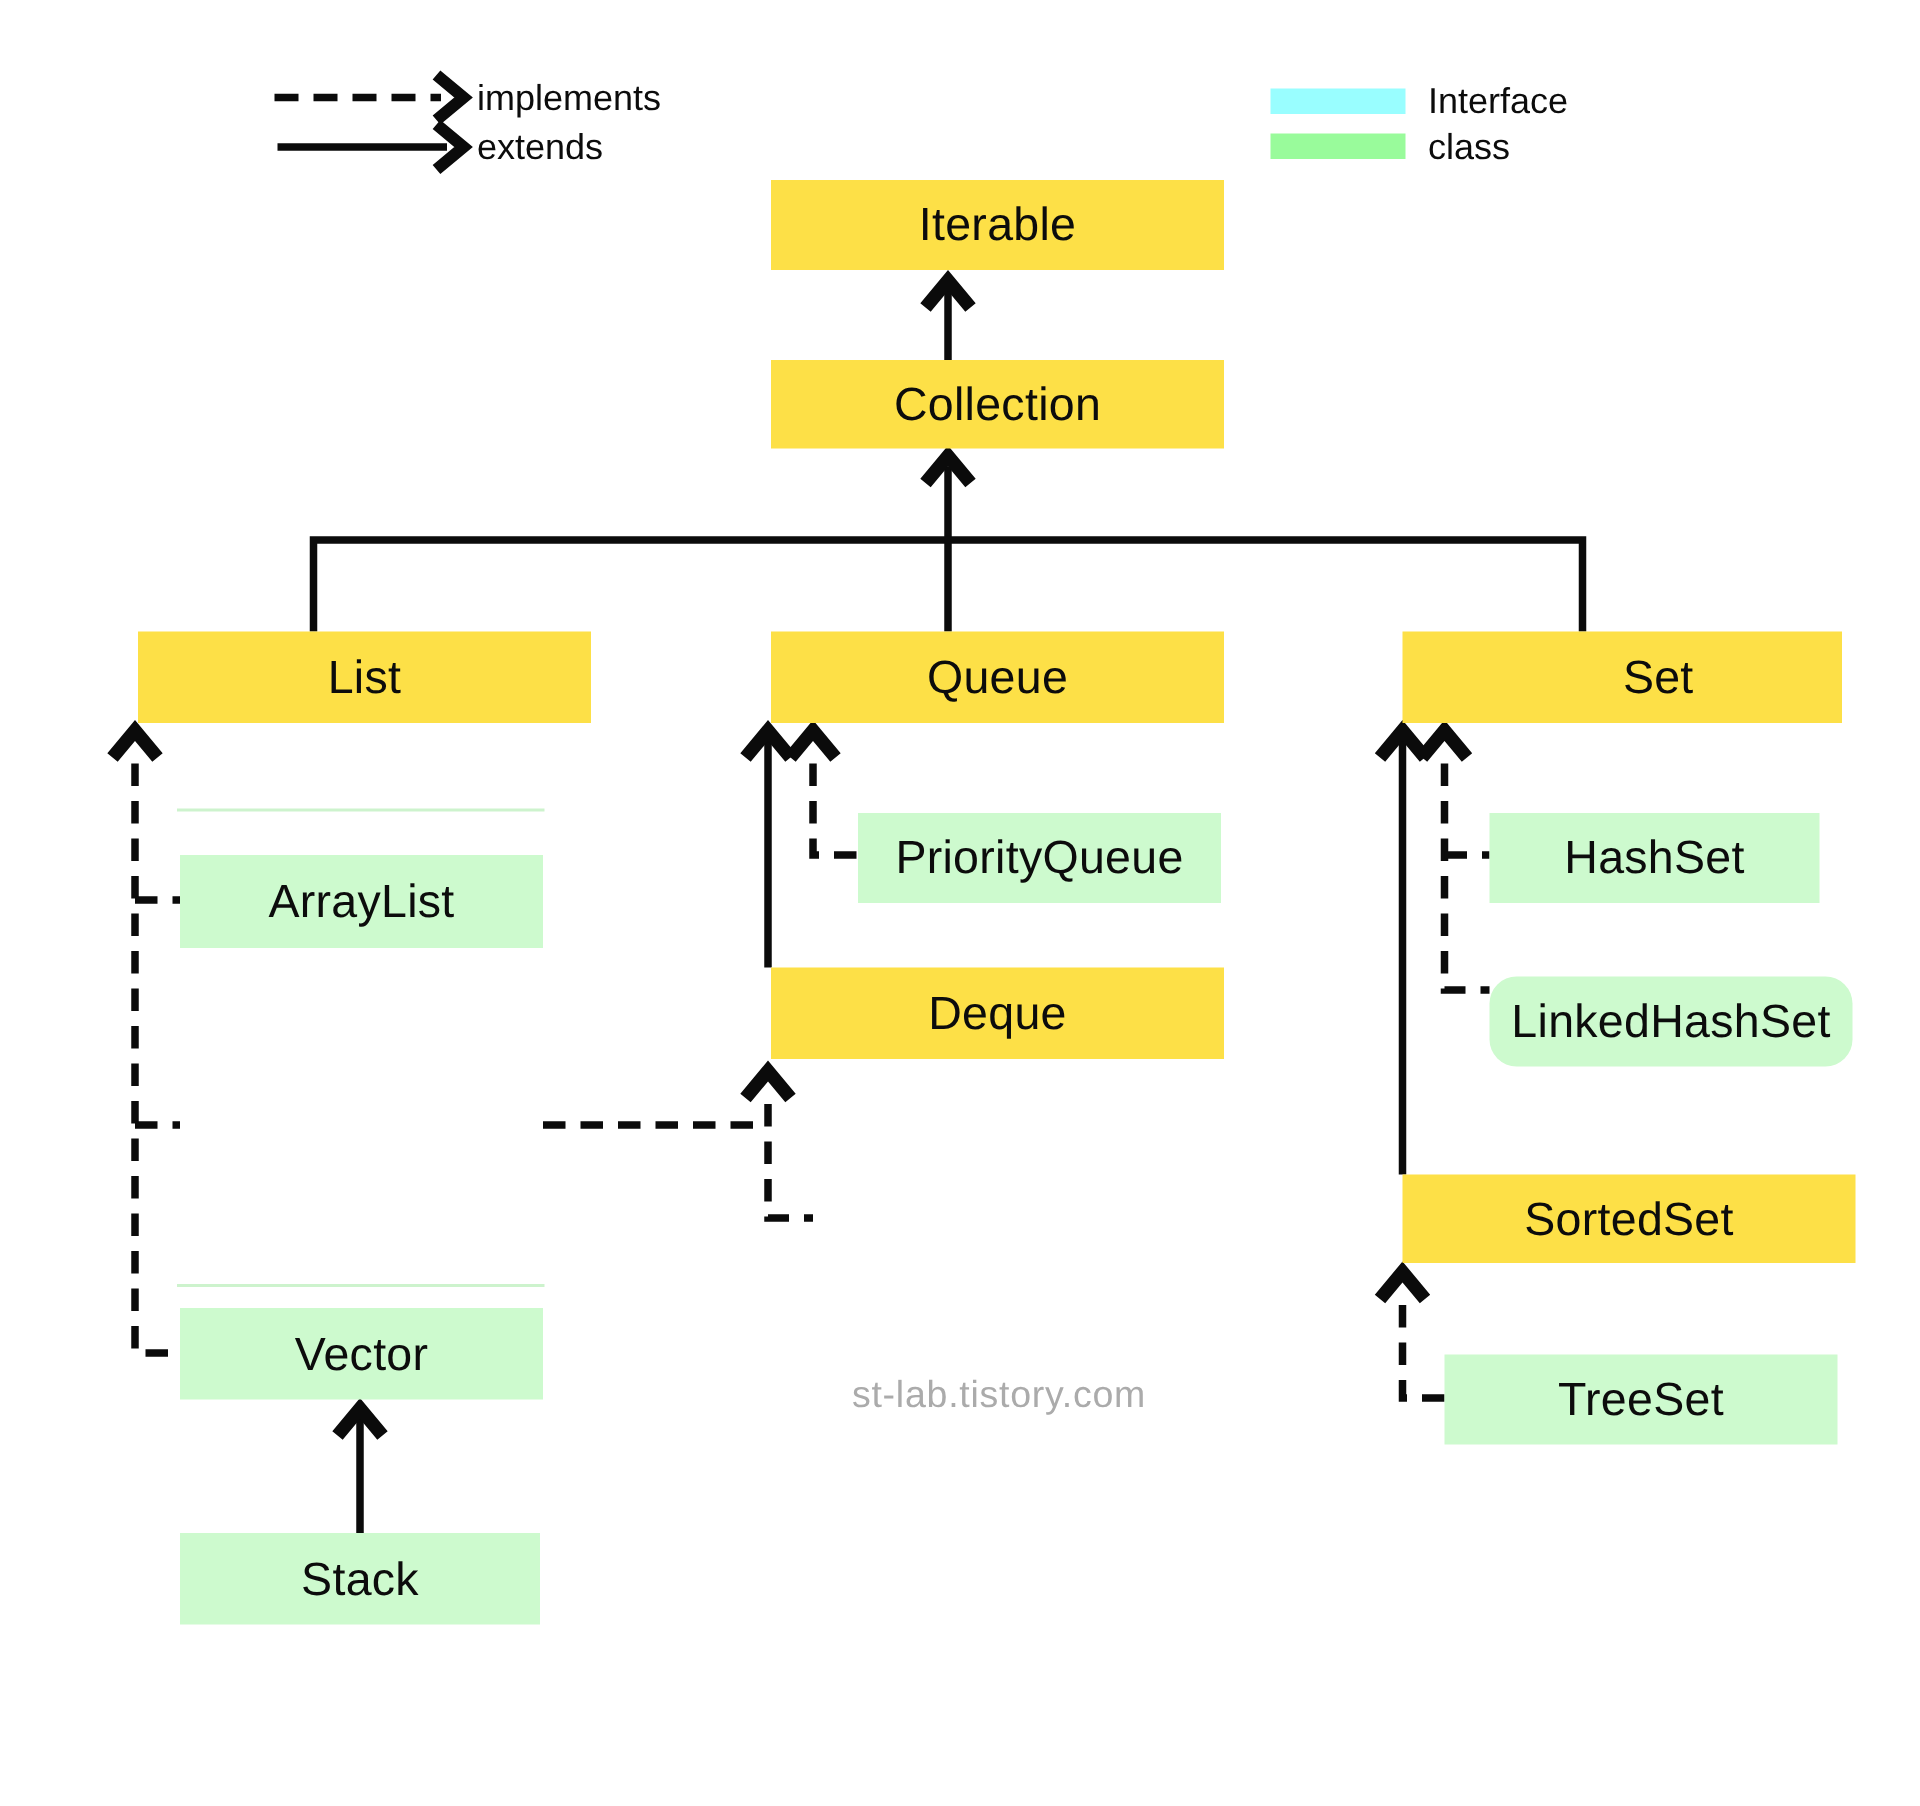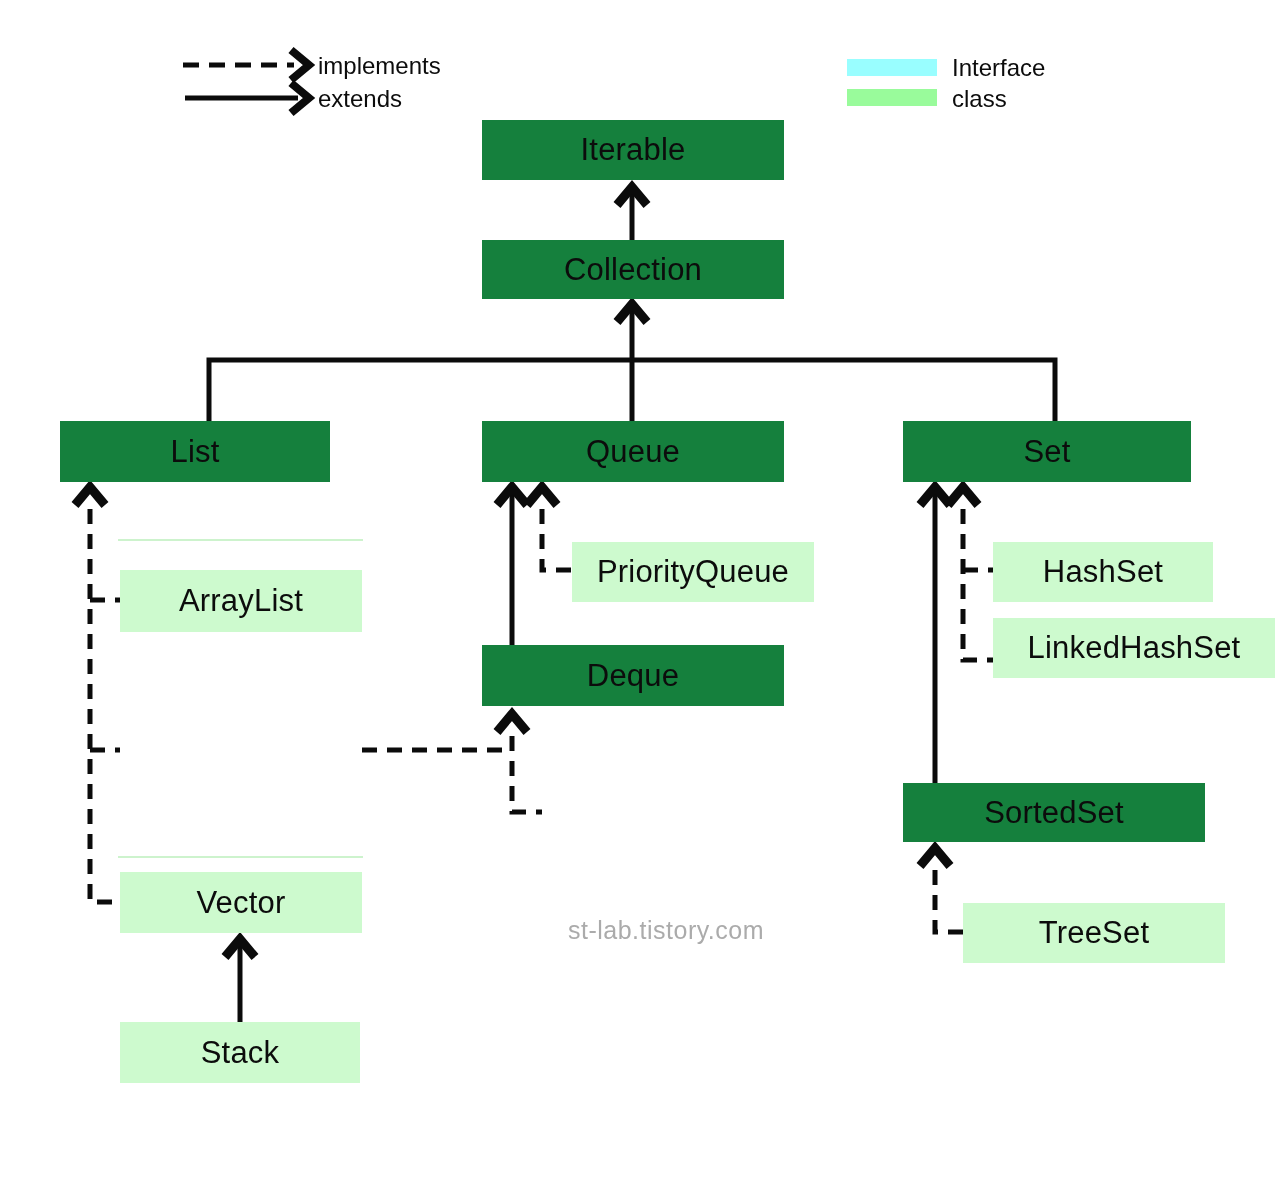--- a/index.html
+++ b/index.html
@@ -19,21 +19,21 @@
   .node {
     position: absolute;
     z-index: 2;
     display: flex;
     align-items: center;
     justify-content: center;
     font-size: 31px;
     color: #0c0c0c;
     letter-spacing: 0.2px;
   }
-  .node.interface { background: #15803d; }
+  .node.interface { background: #fde047; margin-left: 32px; }
   .node.cls       { background: #cdface; }
 
   .legend-label {
     position: absolute;
     z-index: 2;
     font-size: 24px;
     color: #0c0c0c;
   }
   .swatch {
     position: absolute;
@@ -147,45 +147,45 @@
   <div class="legend-label" style="left:952px; top:85px;">class</div>
 
   <div class="node interface" style="left:482px; top:120px; width:302px; height:60px;">
     <span>Iterable</span>
   </div>
 
   <div class="node interface" style="left:482px; top:240px; width:302px; height:59px;">
     <span>Collection</span>
   </div>
 
-  <div class="node interface" style="left:60px; top:421px; width:270px; height:61px;">
+  <div class="node interface" style="left:60px; top:421px; width:302px; height:61px;">
     <span>List</span>
   </div>
 
   <div class="node interface" style="left:482px; top:421px; width:302px; height:61px;">
     <span>Queue</span>
   </div>
 
-  <div class="node interface" style="left:903px; top:421px; width:288px; height:61px;">
+  <div class="node interface" style="left:903px; top:421px; width:245px; height:61px;padding-left:48px;">
     <span>Set</span>
   </div>
 
   <div class="node cls" style="left:120px; top:570px; width:242px; height:62px;">
     <span>ArrayList</span>
   </div>
 
   <div class="node cls" style="left:572px; top:542px; width:242px; height:60px;">
     <span>PriorityQueue</span>
   </div>
 
   <div class="node cls" style="left:993px; top:542px; width:220px; height:60px;">
     <span>HashSet</span>
   </div>
 
-  <div class="node cls" style="left:993px; top:618px; width:282px; height:60px;">
+  <div class="node cls" style="left:993px; top:651px; width:242px; height:60px;border-radius:18px;">
     <span>LinkedHashSet</span>
   </div>
 
   <div class="node interface" style="left:482px; top:645px; width:302px; height:61px;">
     <span>Deque</span>
   </div>
 
 
 
   <div class="node interface" style="left:903px; top:783px; width:302px; height:59px;">

